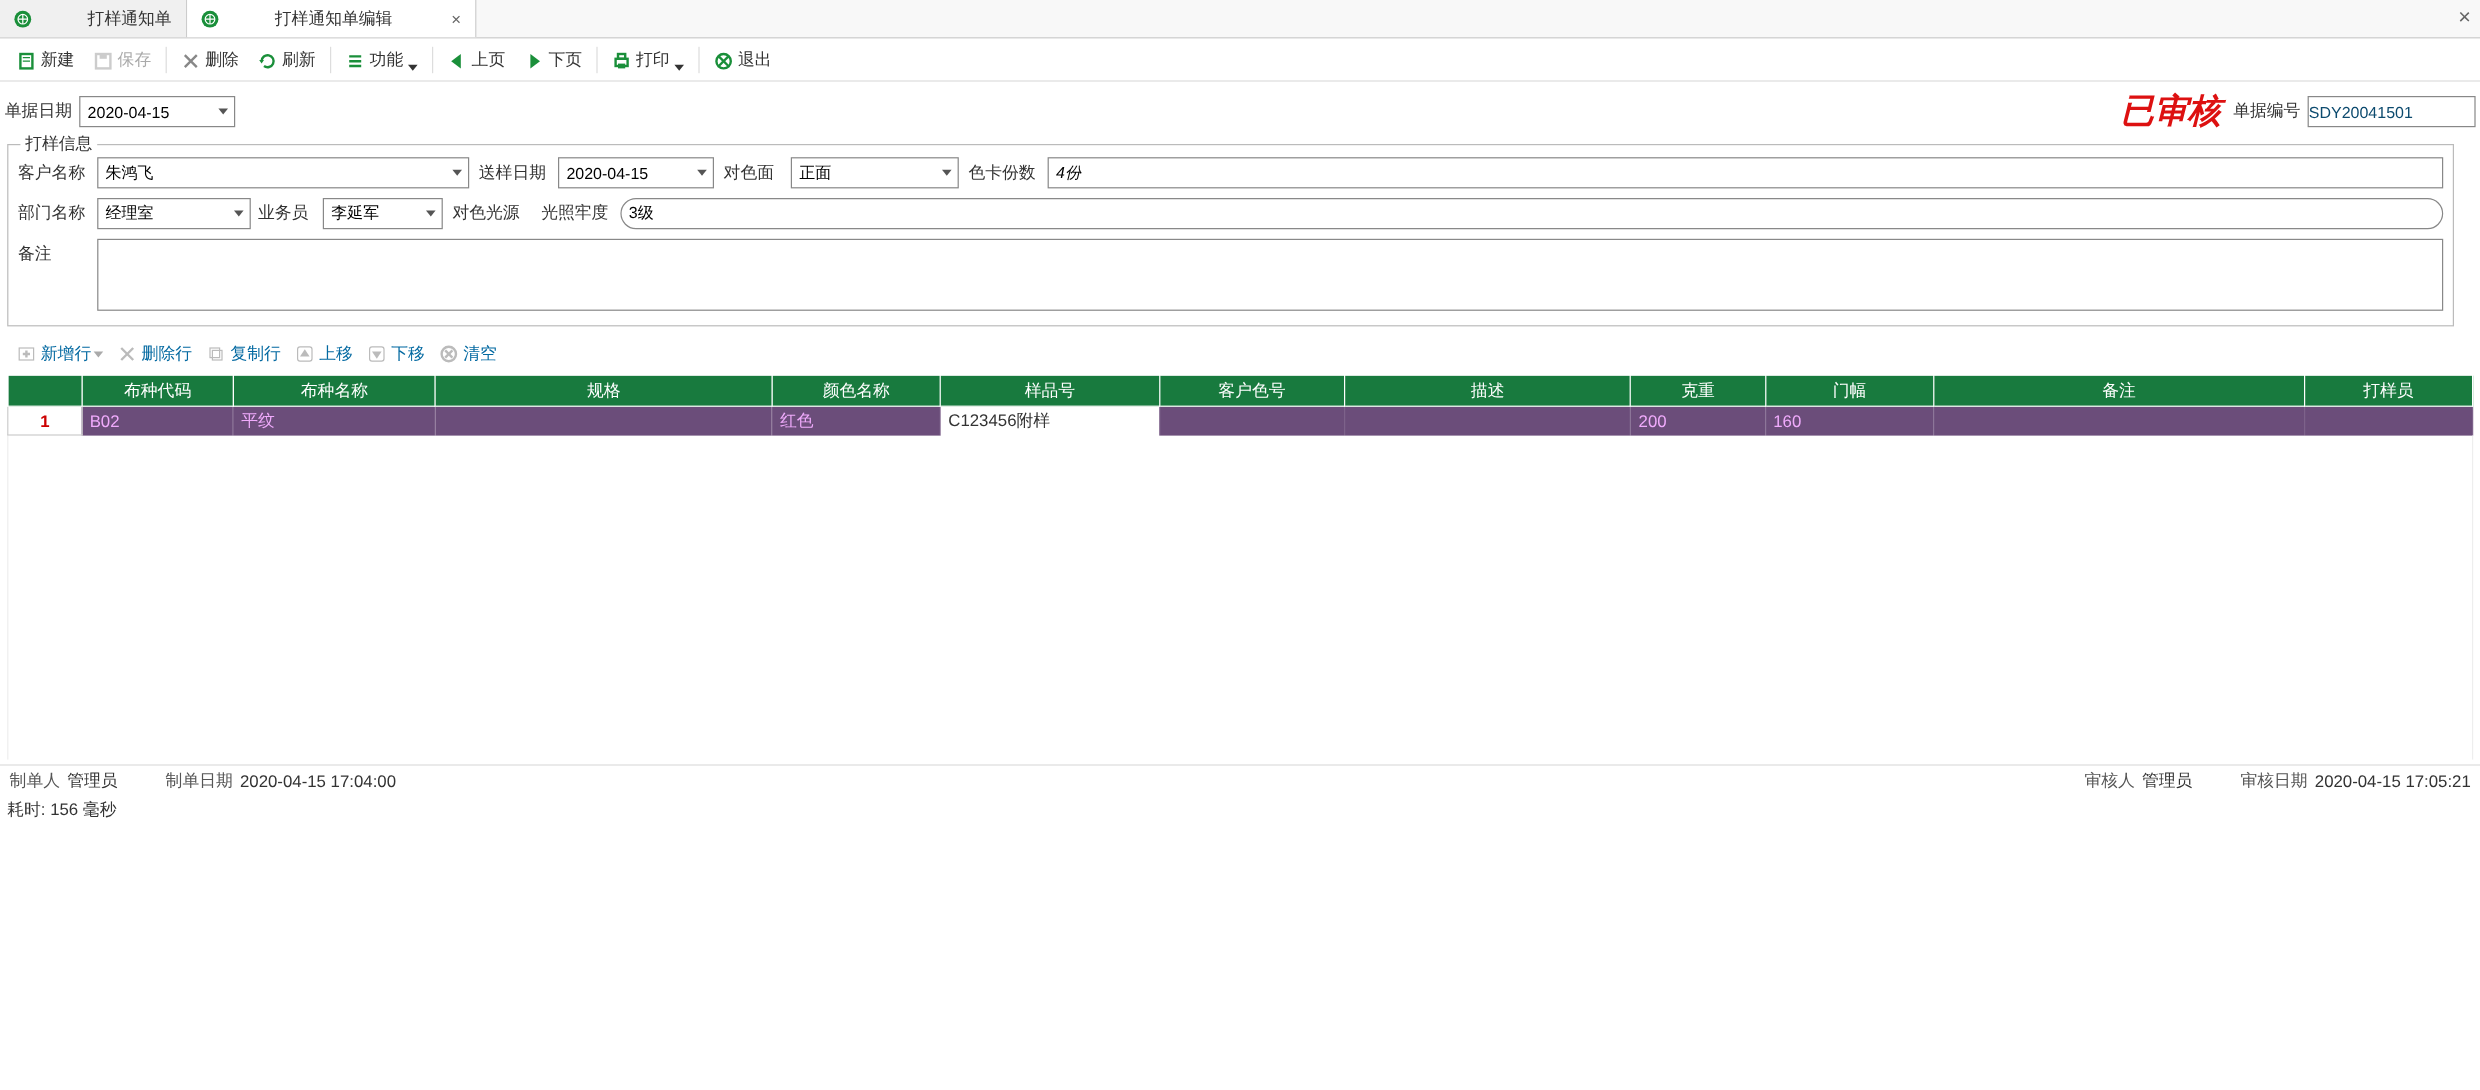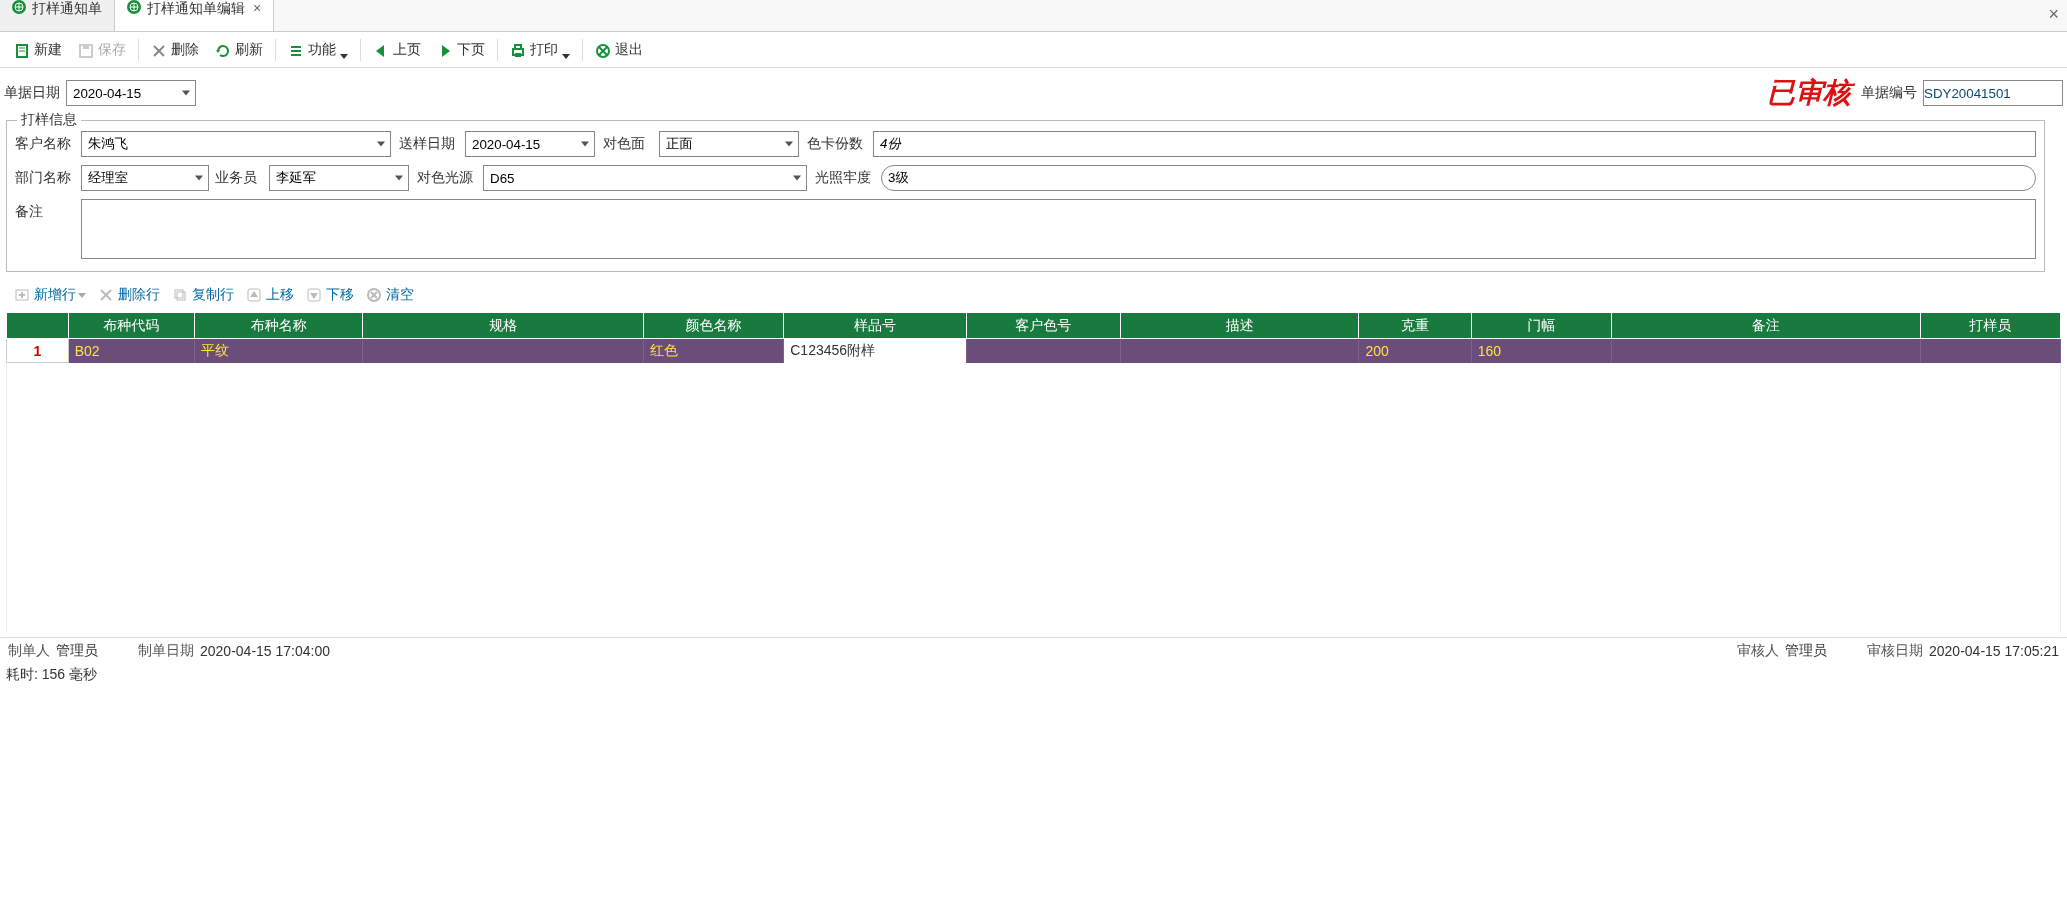--- a/index.html
+++ b/index.html
@@ -1,20 +1,20 @@
 <!DOCTYPE html>
 <html><head>
 <meta charset="utf-8">
 <style>
 * { box-sizing: border-box; margin: 0; padding: 0; }
 body { font-family: "Microsoft YaHei", "PingFang SC", sans-serif; font-size: 14px; background: #fff; color: #333; }
 
 
 .tabs { display: flex; align-items: center; border-bottom: 1px solid #ccc; height: 32px; position: relative; background: #f8f8f8; }
-.tab { display: flex; align-items: flex-start; padding: 0 12px; height: 100%; border-right: 1px solid #ccc; background: #f0f0f0; cursor: pointer; }
+.tab { display: flex; align-items: center; padding: 0 12px; height: 100%; border-right: 1px solid #ccc; background: #f0f0f0; cursor: pointer; gap: 41px; }
 .tab.active { background: #fff; }
 .tab-icon { width: 14px; height: 14px; border-radius: 50%; background: #1a8f3a; margin-right: 6px; display: flex; align-items: center; justify-content: center; }
 .tab-icon svg { width: 10px; height: 10px; fill: #fff; }
 .tab-close { margin-left: 8px; color: #666; font-size: 14px; }
 .tabs-close { position: absolute; right: 8px; top: 4px; font-size: 18px; color: #666; cursor: pointer; }
 
 
 .toolbar { display: flex; align-items: center; height: 36px; padding: 0 6px; border-bottom: 1px solid #ddd; }
 .tb-btn { display: flex; align-items: flex-end; padding: 4px 8px; cursor: pointer; color: #333; }
 .tb-btn.disabled { color: #aaa; cursor: default; }
@@ -46,21 +46,21 @@
 
 
 .grid-toolbar { display: flex; align-items: center; padding: 4px 8px; }
 .gt-btn { display: flex; align-items: center; color: #0369a1; padding: 4px 6px; }
 .gt-icon { width: 16px; height: 16px; margin-right: 4px; display: inline-flex; align-items: center; justify-content: center; }
 .gt-caret { margin-left: 2px; width: 0; height: 0; border-left: 4px solid transparent; border-right: 4px solid transparent; border-top: 5px solid #aaa; }
 
 
 .grid { border-collapse: collapse; width: calc(100% - 12px); margin: 0 6px; table-layout: fixed; }
 .grid th { background: #187a3e; color: #fff; font-weight: normal; height: 26px; border: 1px solid #fff; font-size: 14px; }
-.grid td { height: 24px; border-right: 1px solid rgba(255,255,255,0.12); padding: 0 6px; color: #fde047; font-size: 14px; }
+.grid td { height: 24px; border-right: 1px solid rgba(255,255,255,0.12); padding: 0 6px; color: #f0abfc; font-size: 14px; }
 .grid .row-num { background: #fff; color: #c00; font-weight: bold; text-align: center; border: 1px solid #ccc; width: 40px; }
 .grid .data-row td { background: #6b4d7a; }
 .grid .data-row td.row-num { background: #fff; }
 .grid .data-row td.editing { background: #fff; color: #333; }
 
 .grid-body { height: 270px; overflow: auto; margin: 0 6px; border-left: 1px solid #eee; border-right: 1px solid #eee; }
 
 
 .footer { display: flex; align-items: center; padding: 4px 8px; border-top: 1px solid #ddd; margin-top: 4px; }
 .ft-label { color: #555; margin-right: 6px; }
@@ -235,29 +235,25 @@
     <input class="inp-plain" style="flex: 1 1 0%; font-style: italic;" value="4份">
   </div>
 
   <div class="form-row">
     <span class="fld-label">部门名称</span>
     <div class="inp-wrap" style="width:128px">
       <input class="inp" style="width: 100%;" value="经理室">
       <span class="caret2"></span>
     </div>
     <span class="fld-label" style="margin-left:6px;width:48px">业务员</span>
-    <div class="inp-wrap" style="width:140px">
+    <div class="inp-wrap" style="width:100px">
       <input class="inp" style="width: 100%;" value="李延军">
       <span class="caret2"></span>
     </div>
     <span class="fld-label" style="margin-left:8px">对色光源</span>
-    <div class="inp-wrap" style="width:324px">
-      <input class="inp" style="width: 100%;" value="D65">
-      <span class="caret2"></span>
-    </div>
     <span class="fld-label" style="margin-left:8px">光照牢度</span>
     <input class="inp-plain" style="flex: 1 1 0%; border-radius: 13px;" value="3级">
   </div>
 
   <div class="form-row" style="align-items:flex-start">
     <span class="fld-label" style="margin-top:4px">备注</span>
     <textarea class="textarea" style=""></textarea>
   </div>
 </div>
 

